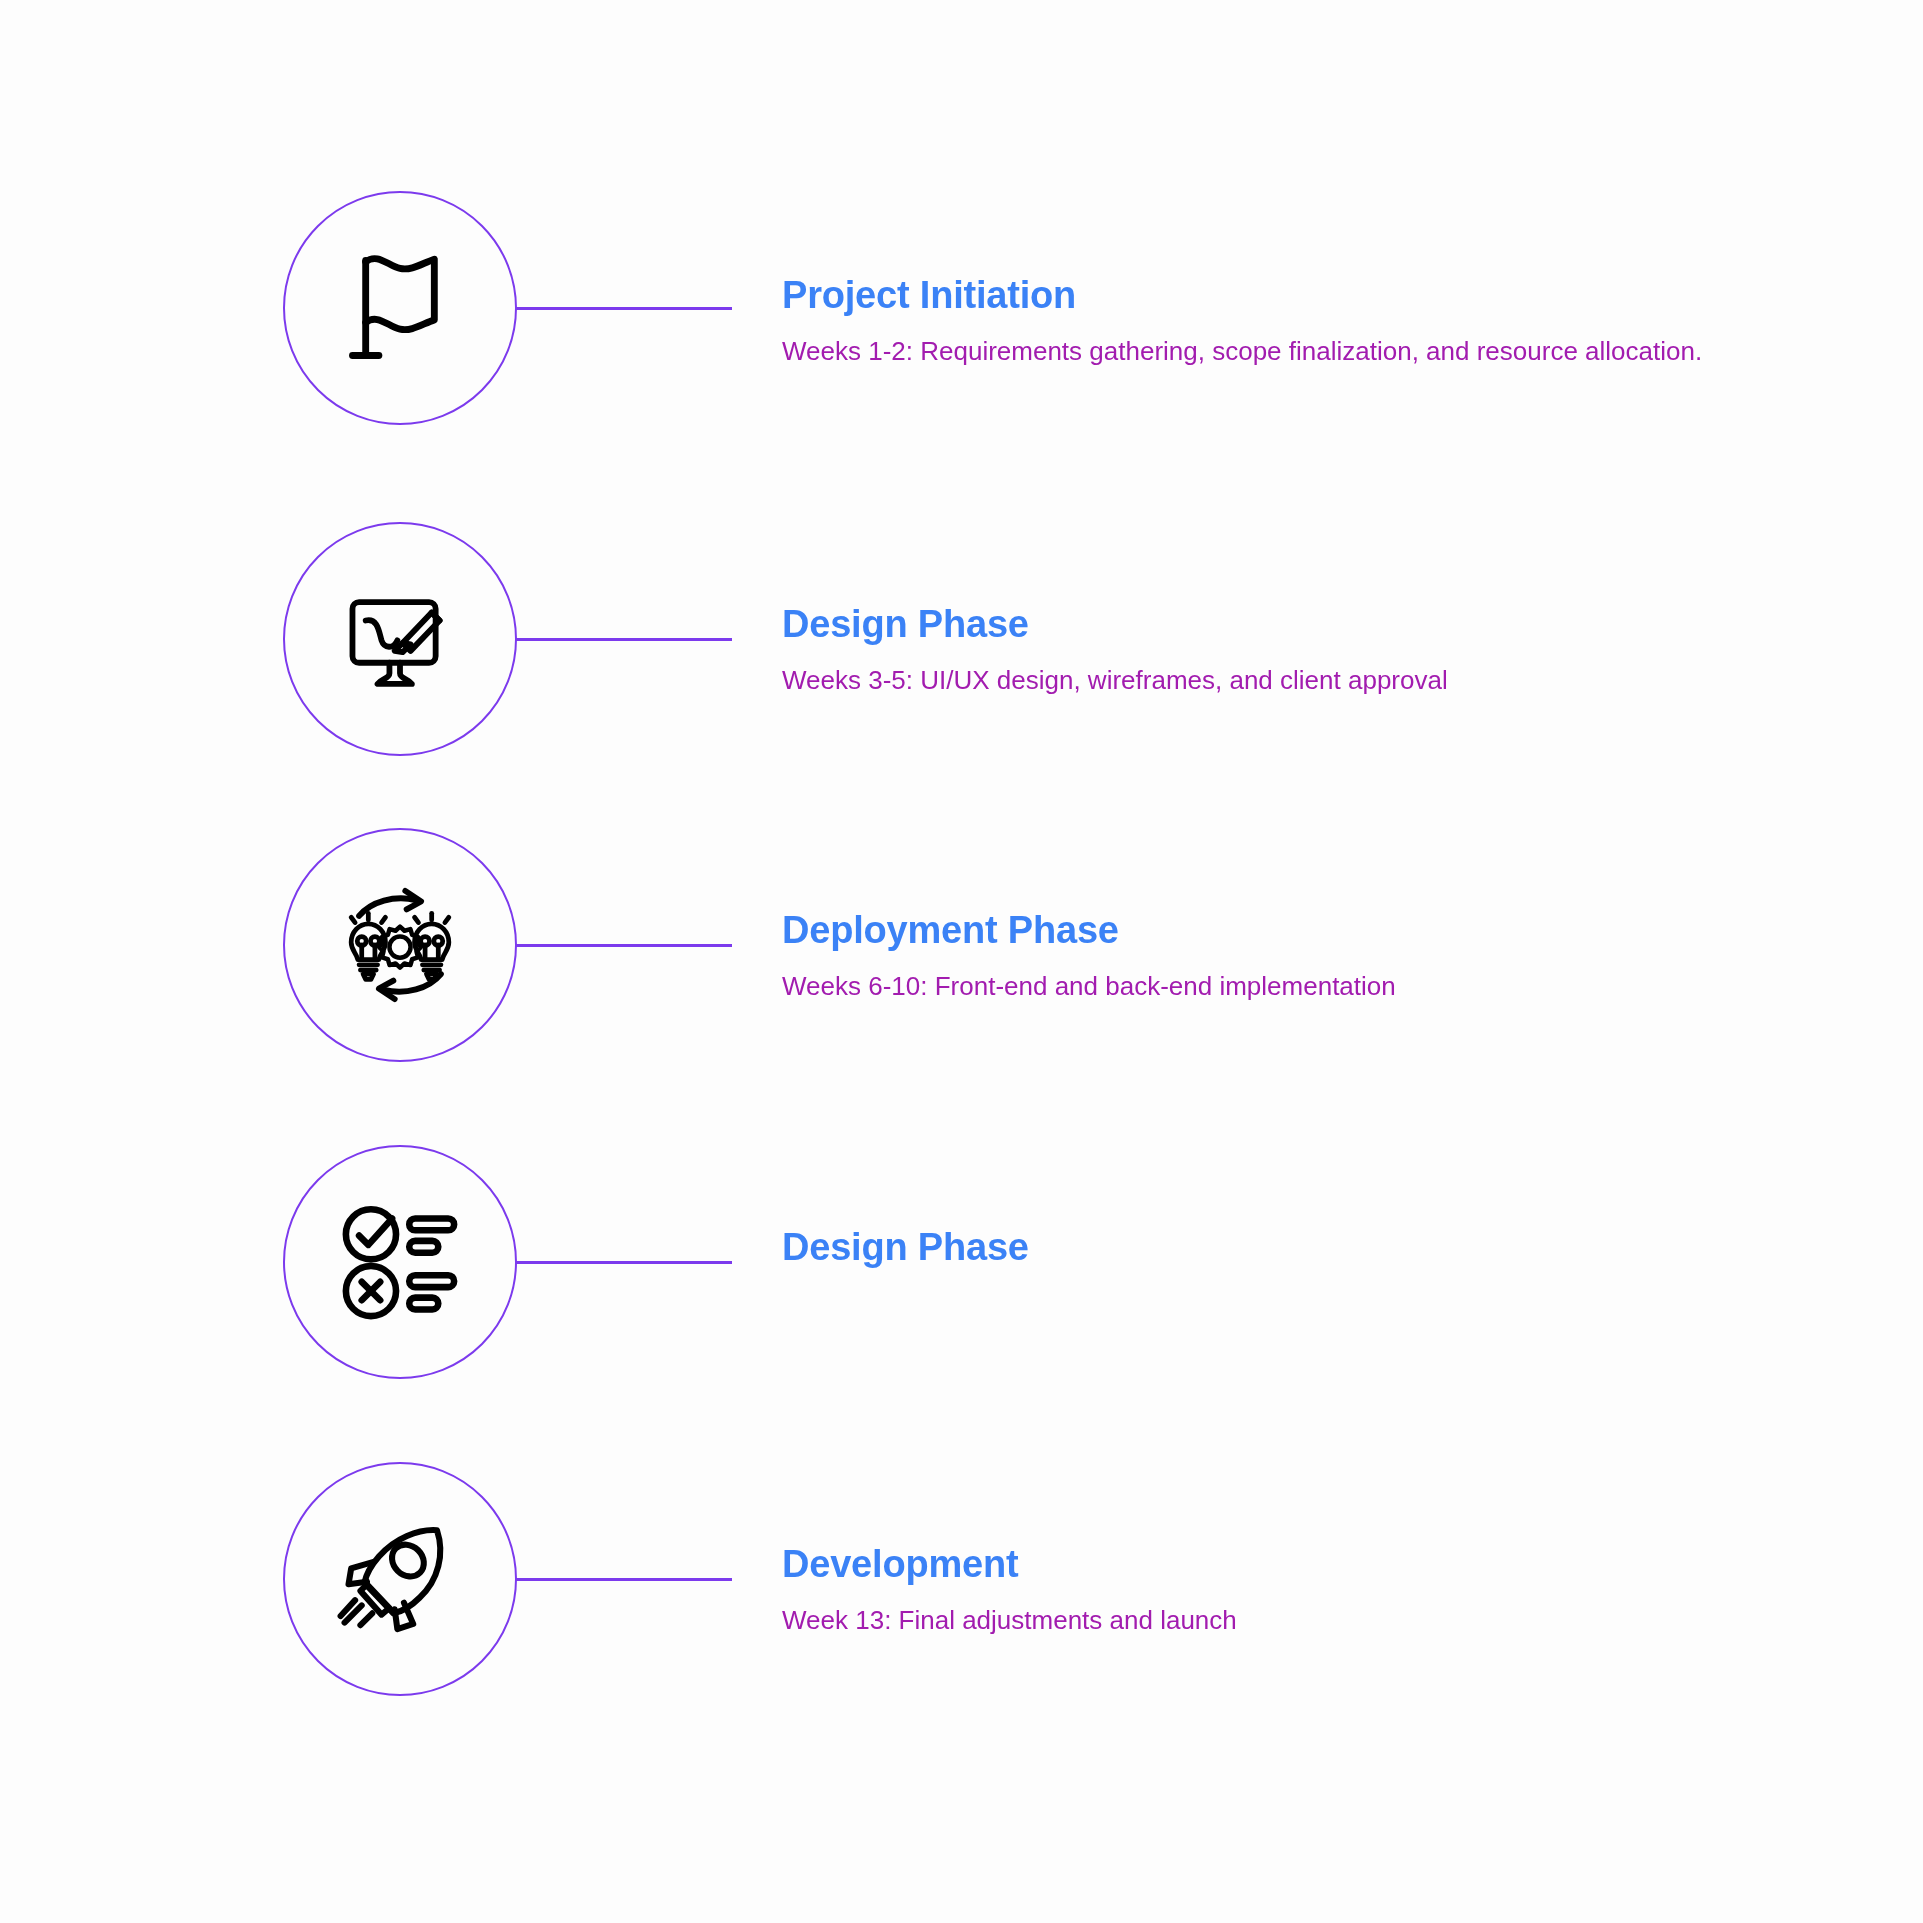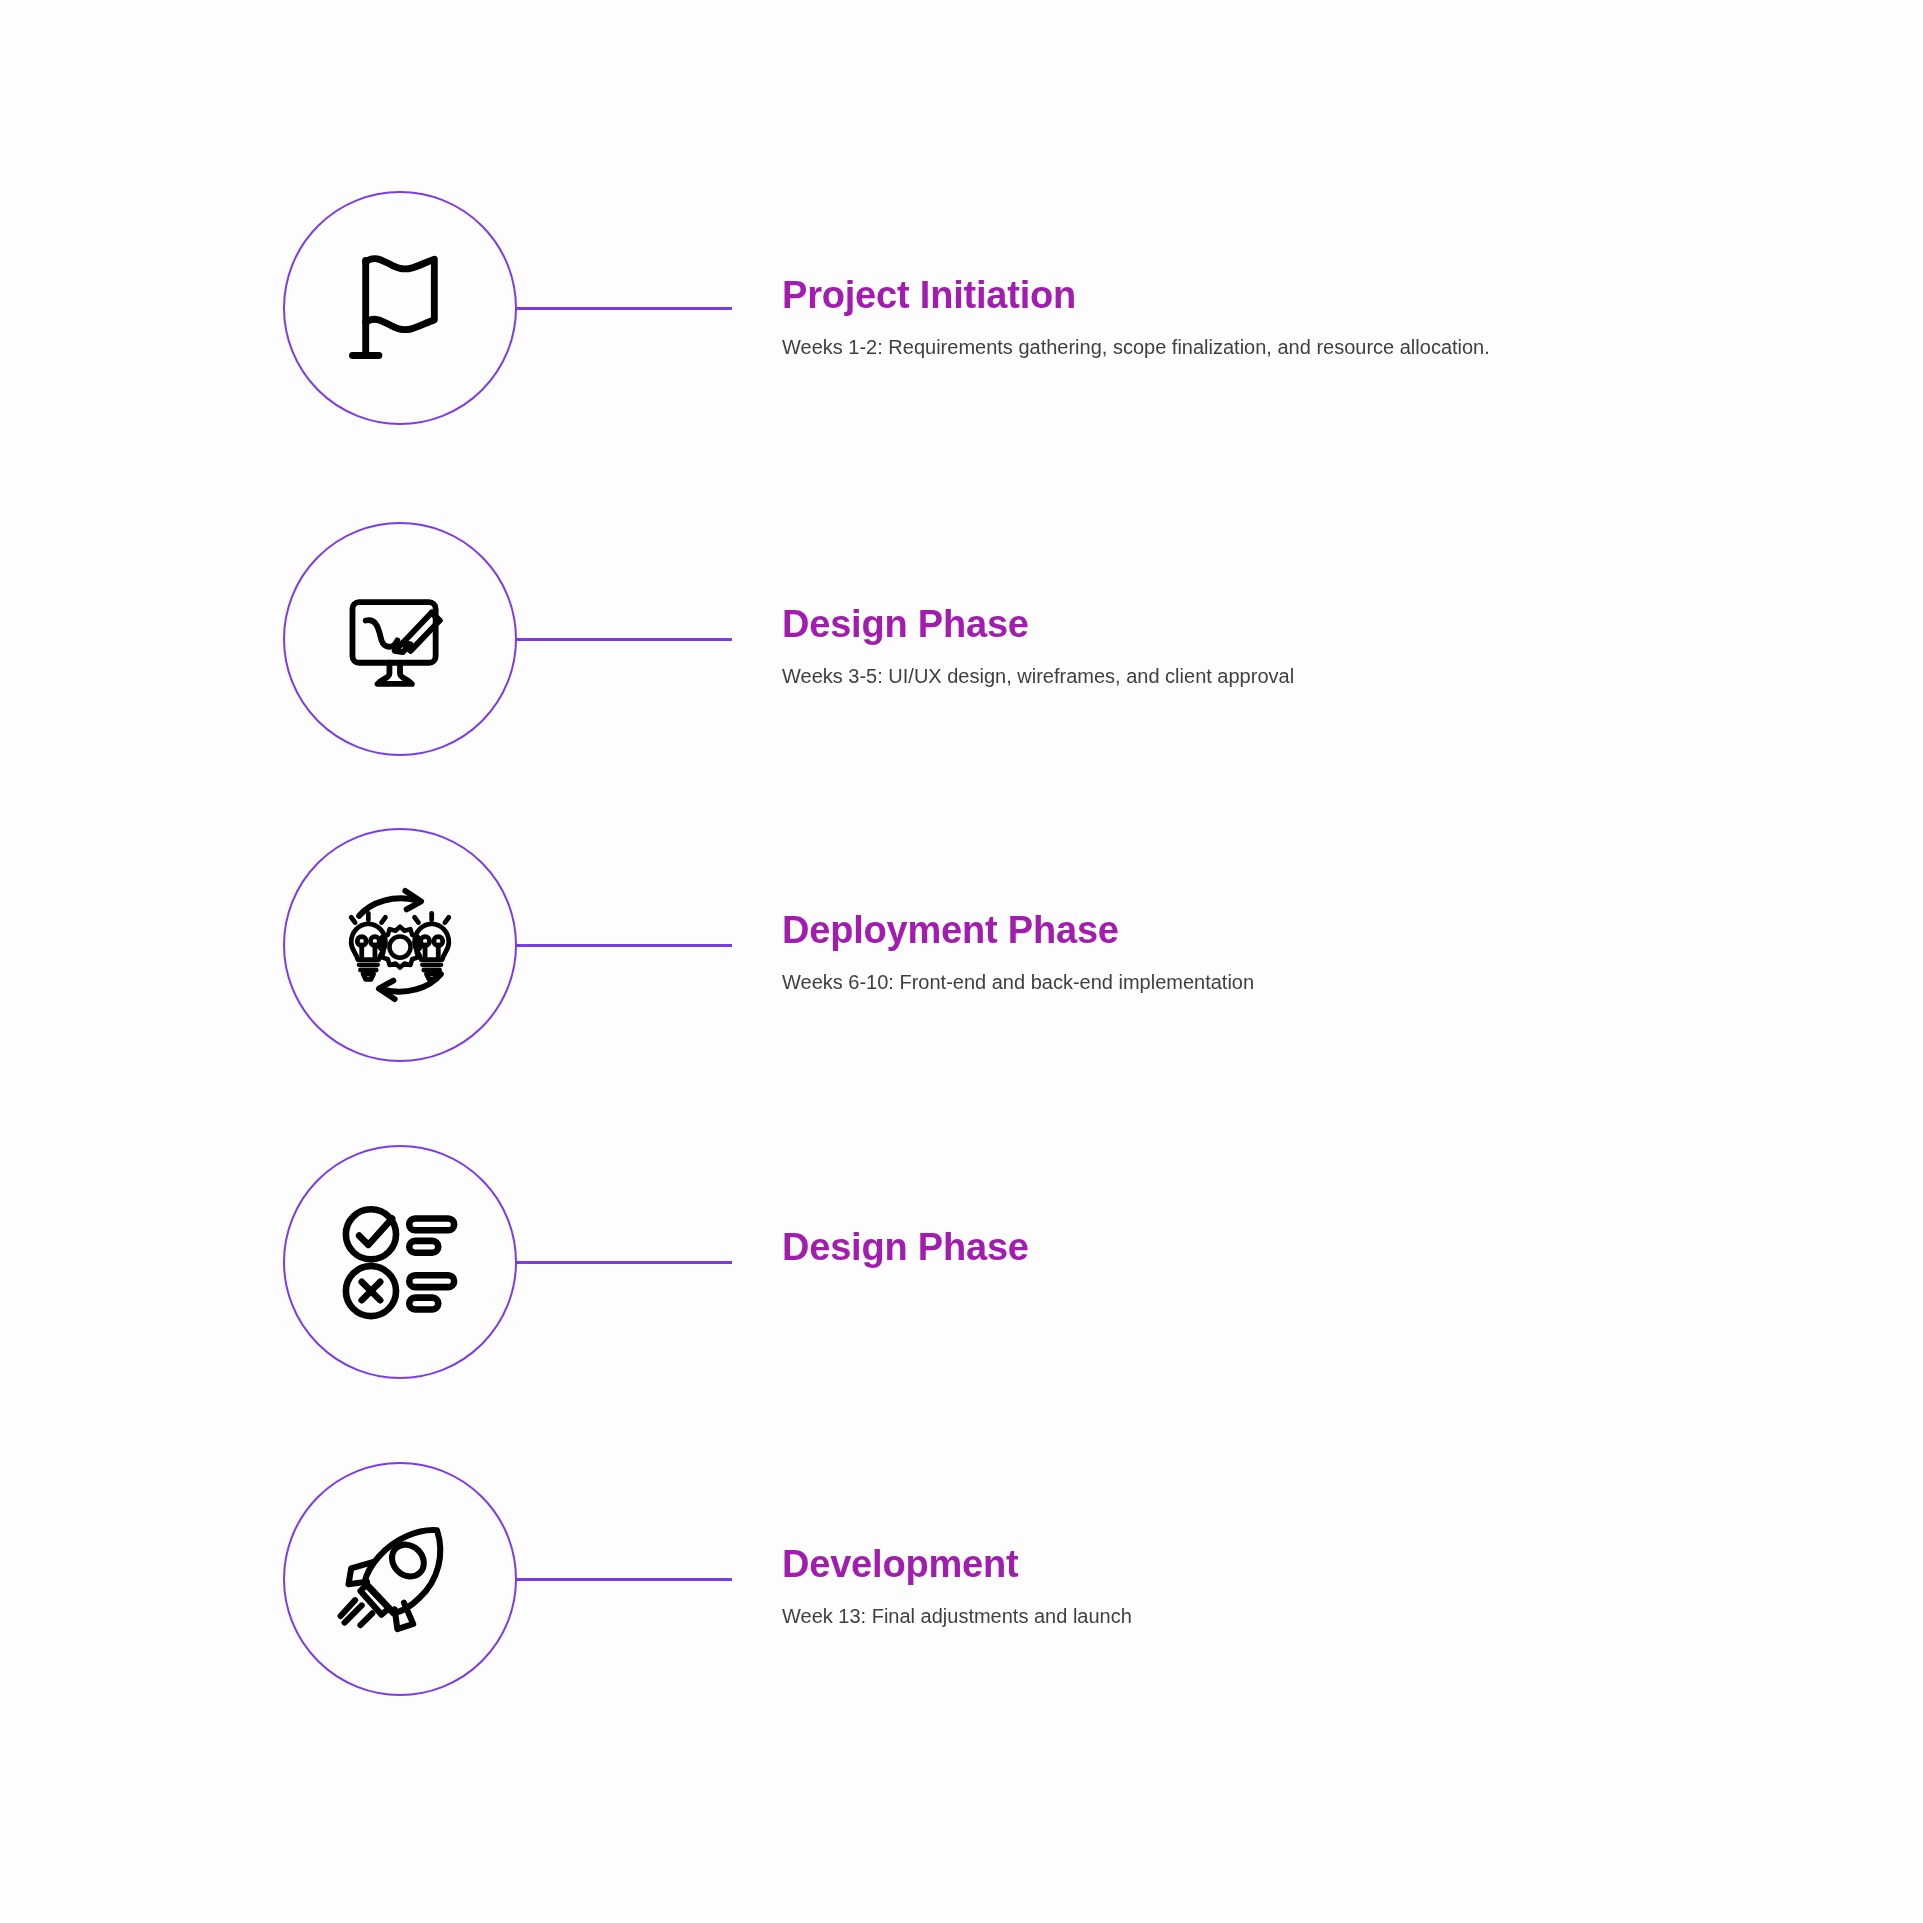--- a/index.html
+++ b/index.html
@@ -62,30 +62,30 @@
 
   
   .tl-text {
     position: absolute;
     left: 782px;
     width: 1067px;
   }
   .tl-title {
     font-size: 38px;
     font-weight: bold;
-    color: #a21caf;
+    color: #3b82f6;
     letter-spacing: -0.2px;
     line-height: 1.12;
     margin: 0 0 16.5px 0;
     white-space: nowrap;
   }
   .tl-desc {
-    font-size: 20px;
+    font-size: 26px;
     font-weight: 400;
-    color: #404040;
+    color: #a21caf;
     line-height: 1.42;
     margin: 0;
     max-width: 939px;
   }
 
   
   #item-0 { top: 191px; }
   #item-1 { top: 522px; }
   #item-2 { top: 828px; }
   #item-3 { top: 1145px; }

